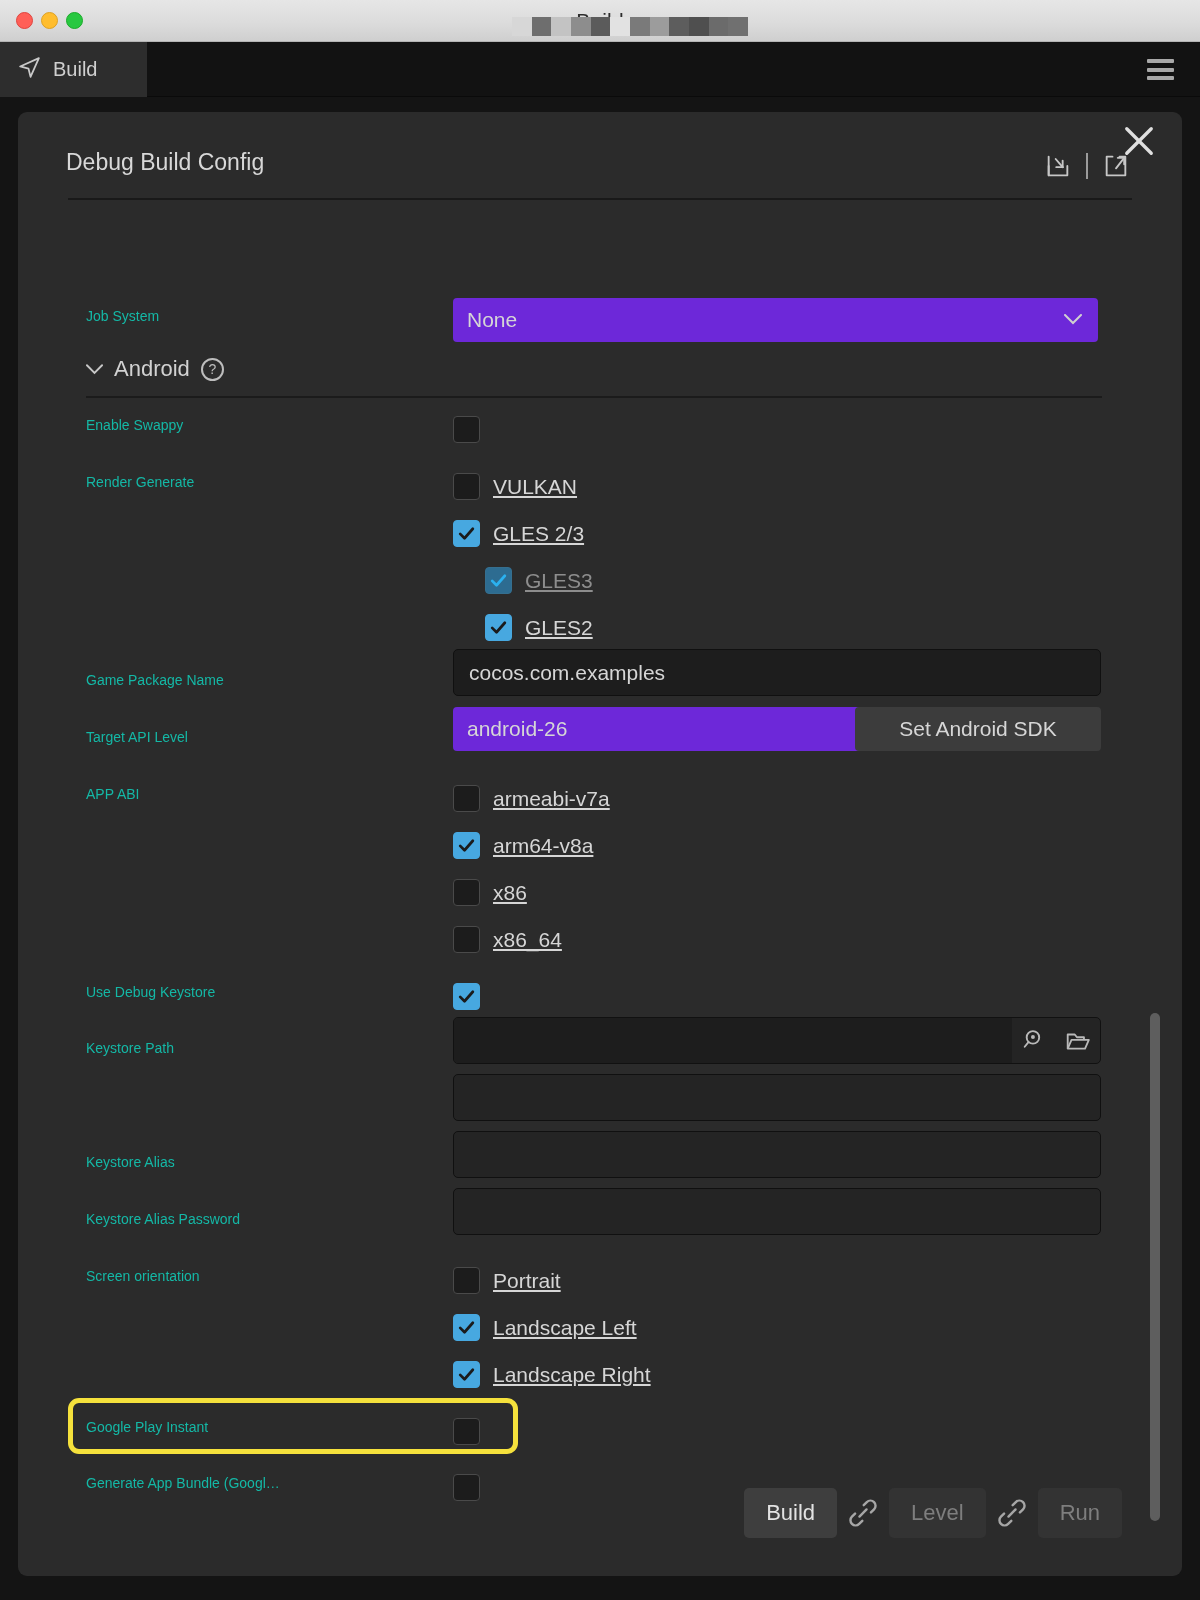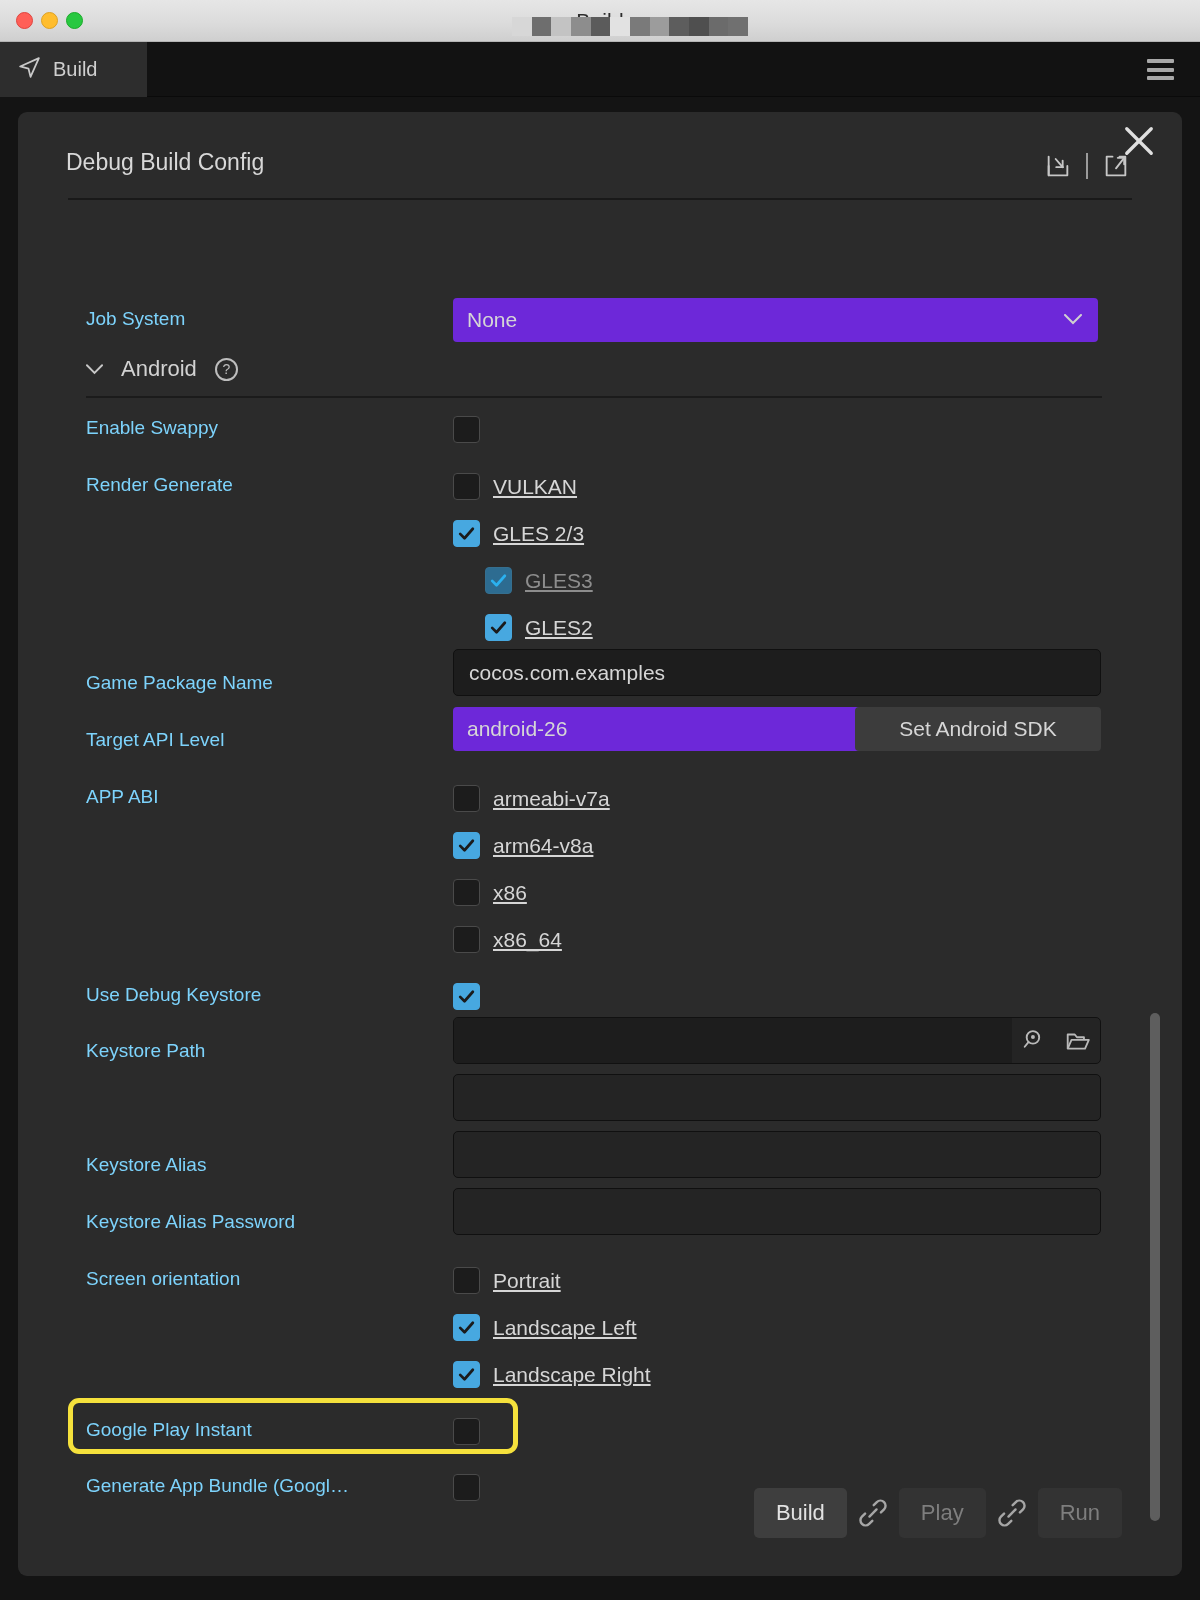--- a/index.html
+++ b/index.html
@@ -76,26 +76,26 @@
   .hdr-actions .div { width: 2px; height: 26px; background: #9b9b9b; }
   .hdr-rule {
     position: absolute; left: 50px; top: 86px; width: 1064px; height: 2px;
     background: #191919;
   }
 
   
   .body { position: absolute; left: 0; top: 88px; width: 1164px; height: 1260px; }
   .label {
     position: absolute; left: 68px; width: 350px;
-    font-size: 19px; color: #7dd3fc; white-space: nowrap;
+    font-size: 14px; color: #14b8a6; white-space: nowrap;
   }
 
   
   .section-hdr {
-    position: absolute; left: 68px; display: flex; align-items: center; gap: 18px;
+    position: absolute; left: 68px; display: flex; align-items: center; gap: 11px;
     font-size: 22px; color: #d2d2d2;
   }
   .chev { width: 17px; height: 11px; }
   .qmark {
     width: 23px; height: 23px; border: 2px solid #bdbdbd; border-radius: 50%;
     font-size: 14px; line-height: 19px; text-align: center; color: #bdbdbd;
   }
   .section-rule {
     position: absolute; left: 68px; width: 1016px; height: 2px; background: #1b1b1b;
   }
@@ -410,21 +410,21 @@
   <div class="footer">
     <div class="grp">
       <button class="fbtn primary">Build</button>
       <span class="linkic">
         <svg viewBox="0 0 24 24" width="34" height="34" fill="none" stroke="#a6a6a6" stroke-width="1.7" stroke-linecap="round">
           <path d="M9.5 14.5 L14.5 9.5"></path>
           <path d="M12.5 6.5 L14.7 4.3 a3.6 3.6 0 0 1 5.1 5.1 L17.6 11.6"></path>
           <path d="M11.5 17.5 L9.3 19.7 a3.6 3.6 0 0 1 -5.1 -5.1 L6.4 12.4"></path>
         </svg>
       </span>
-      <button class="fbtn muted">Play</button>
+      <button class="fbtn muted">Level</button>
       <span class="linkic">
         <svg viewBox="0 0 24 24" width="34" height="34" fill="none" stroke="#a6a6a6" stroke-width="1.7" stroke-linecap="round">
           <path d="M9.5 14.5 L14.5 9.5"></path>
           <path d="M12.5 6.5 L14.7 4.3 a3.6 3.6 0 0 1 5.1 5.1 L17.6 11.6"></path>
           <path d="M11.5 17.5 L9.3 19.7 a3.6 3.6 0 0 1 -5.1 -5.1 L6.4 12.4"></path>
         </svg>
       </span>
       <button class="fbtn muted">Run</button>
     </div>
   </div>

